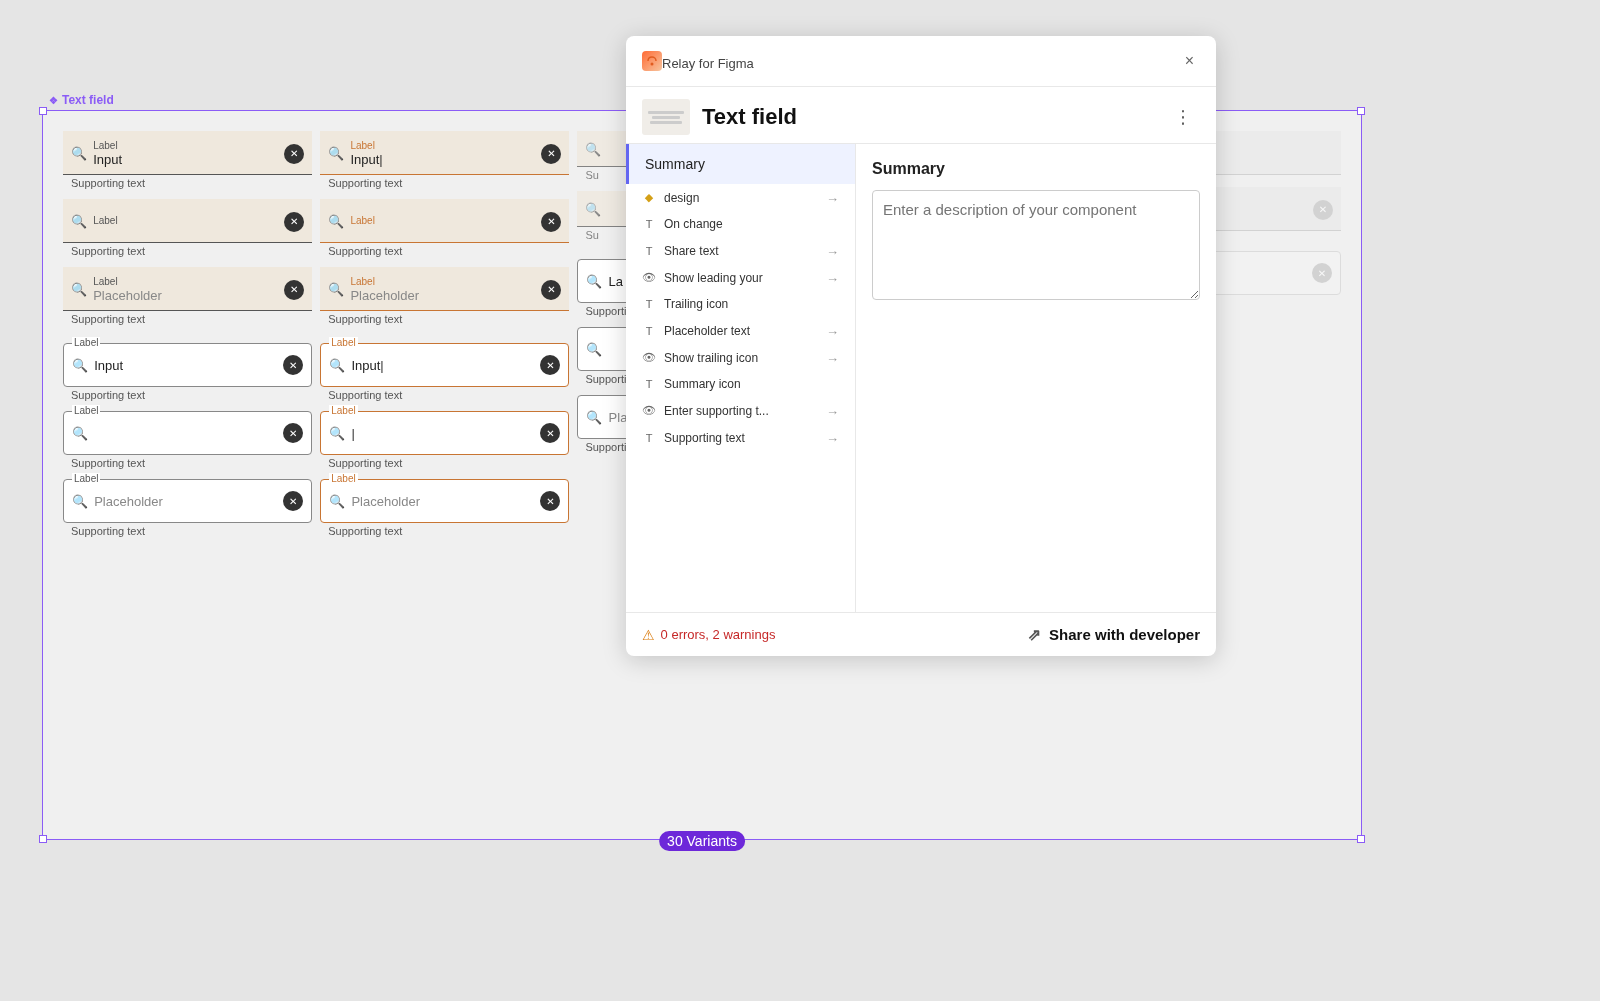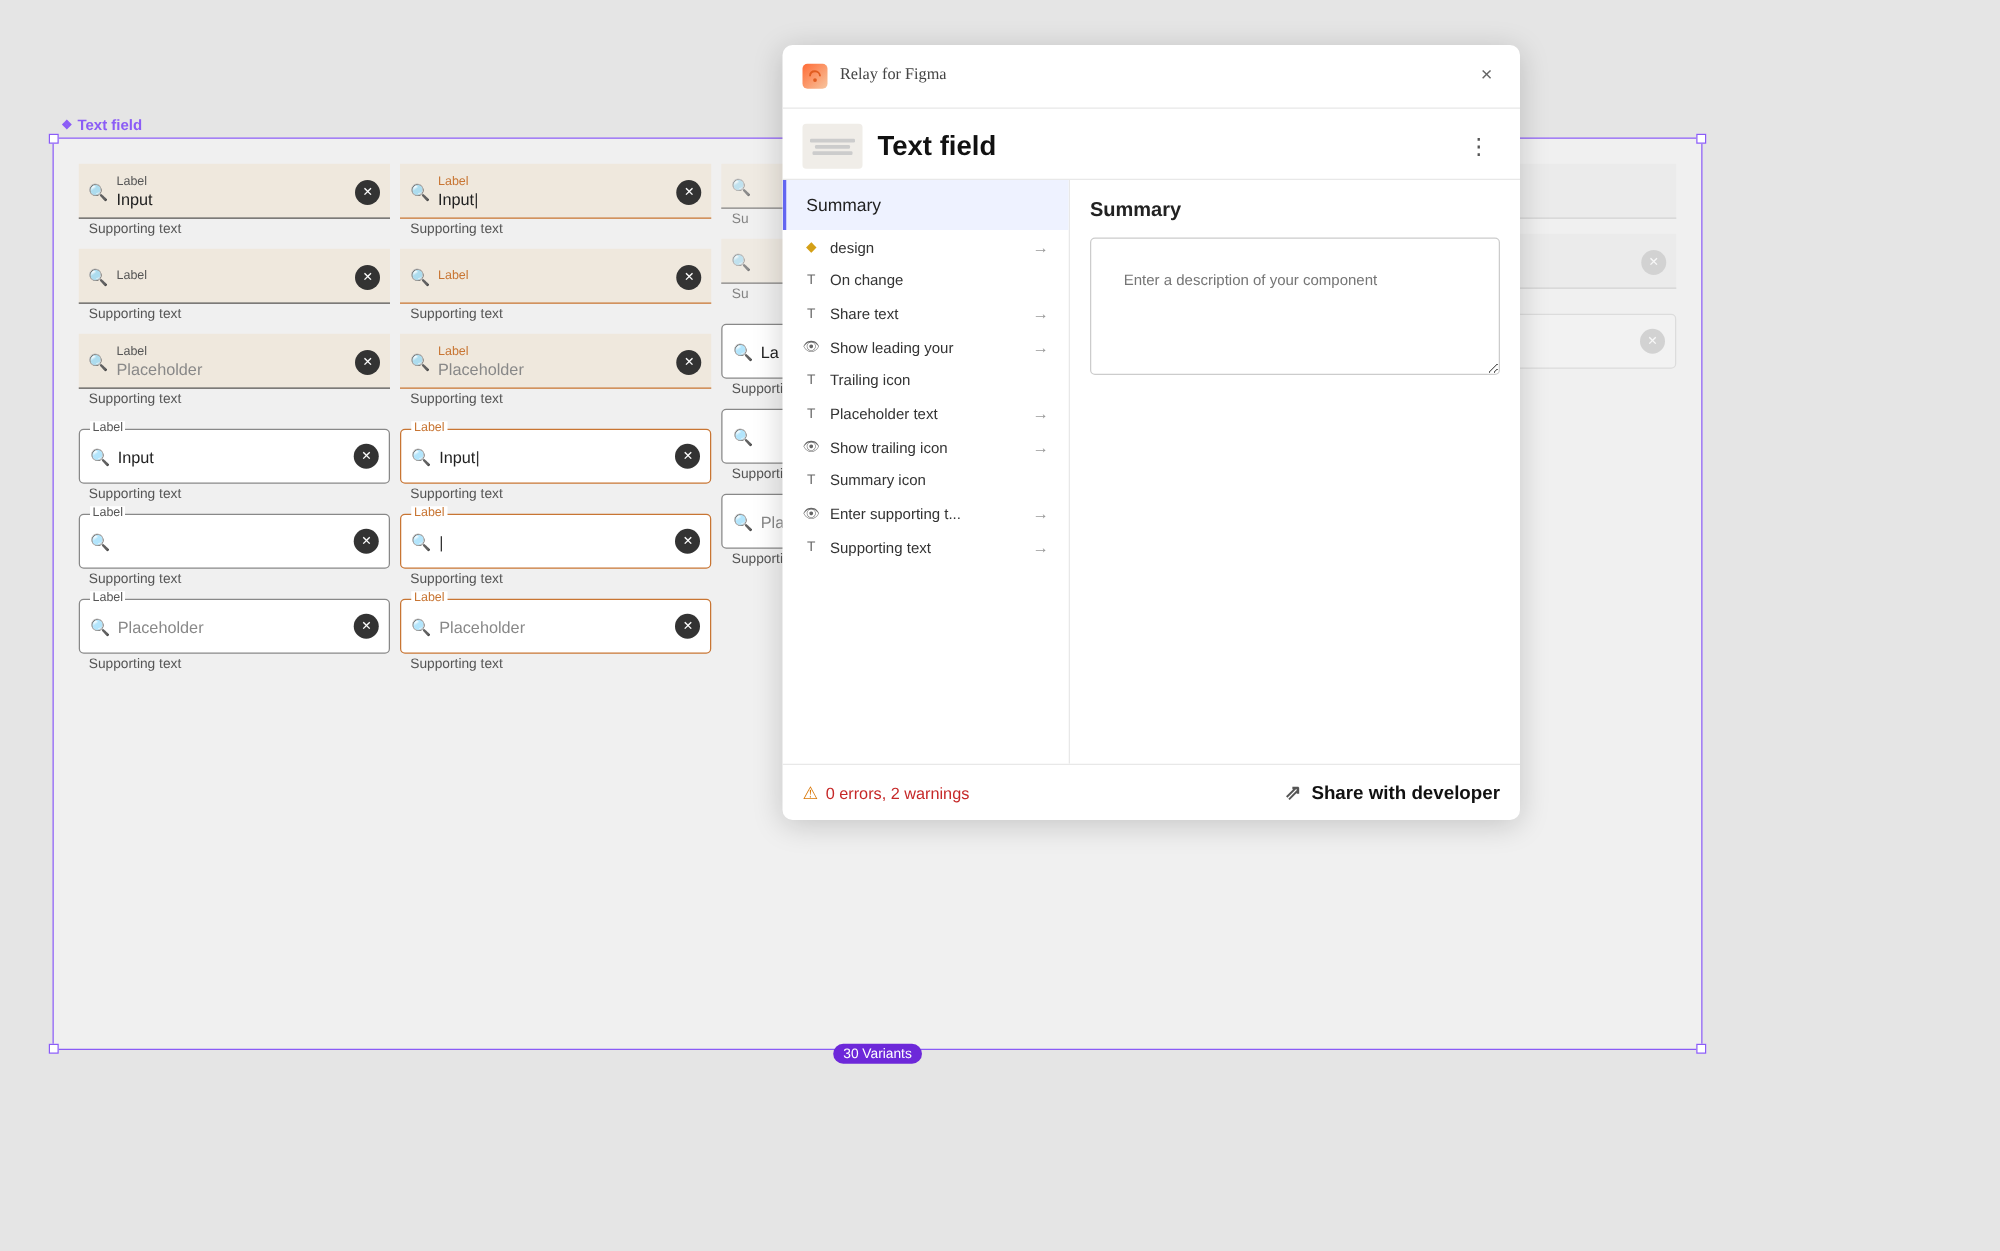--- a/index.html
+++ b/index.html
@@ -164,21 +164,21 @@
     }
 
     
     .variants-badge {
       position: absolute;
       bottom: -12px;
       left: 50%;
       transform: translateX(-50%);
       background: #6d28d9;
       color: white;
-      font-size: 11px;
+      font-size: 14px;
       padding: 2px 8px;
       border-radius: 10px;
       white-space: nowrap;
     }
 
     
     .corner-handle {
       position: absolute;
       width: 8px;
       height: 8px;
@@ -209,23 +209,21 @@
       display: flex;
       align-items: center;
       justify-content: space-between;
       padding: 14px 16px;
       border-bottom: 1px solid #e8e8e8;
       flex-shrink: 0;
     }
 
     .panel-title-row {
       display: flex;
-      align-items: flex-start;
-      gap: 10px;
-      font-family: Liberation Serif, serif;
+      align-items: flex-end;
     }
 
     .panel-relay-icon {
       width: 20px;
       height: 20px;
       background: linear-gradient(135deg, #ff6b35, #f7c59f);
       border-radius: 4px;
       display: flex;
       align-items: center;
       justify-content: center;
@@ -386,22 +384,22 @@
       font-weight: 600;
       color: #222;
       margin-bottom: 12px;
     }
 
     .description-textarea {
       width: 100%;
       min-height: 110px;
       border: 1px solid #ccc;
       border-radius: 4px;
-      padding: 26px;
-      font-size: 12px;
+      padding: 10px;
+      font-size: 15px;
       color: #aaa;
       resize: vertical;
       font-family: inherit;
       background: #fff;
     }
 
     
     .panel-footer {
       display: flex;
       align-items: center;

